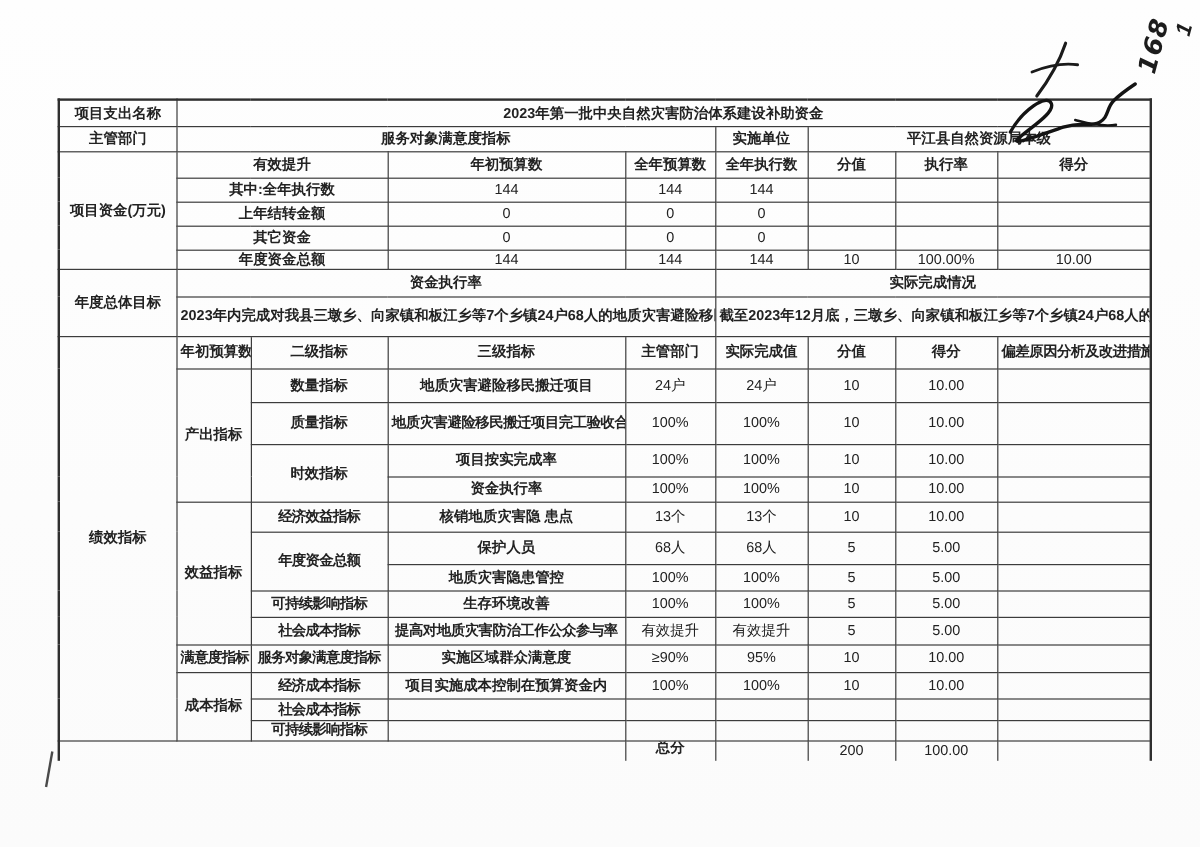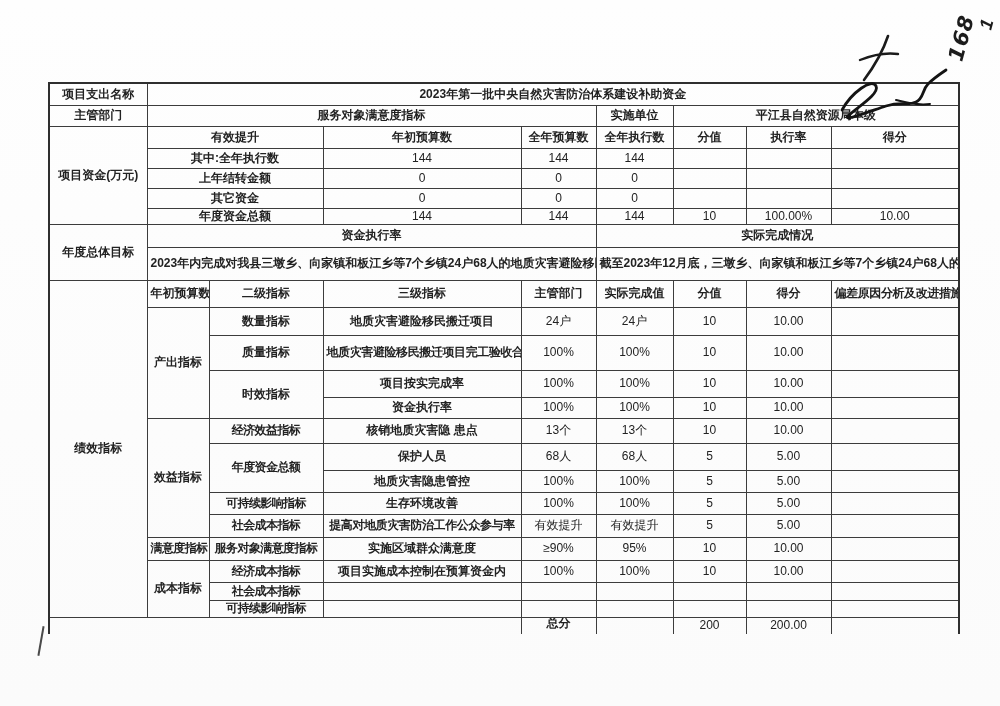--- a/index.html
+++ b/index.html
@@ -265,21 +265,21 @@
       <td></td>
       <td></td>
       <td></td>
     </tr>
 
     <tr class="total" style="height:17px">
       <td colspan="4"></td>
       <td class="b"><span class="totalLbl">总分</span></td>
       <td></td>
       <td>200</td>
-      <td>200.00</td>
+      <td>100.00</td>
       <td></td>
     </tr>
   </tbody>
     </table>
 
   <div class="hw skew-line"></div>
 
   <div class="hw corner-num">168</div>
   <div class="hw corner-num2">1</div>
 

